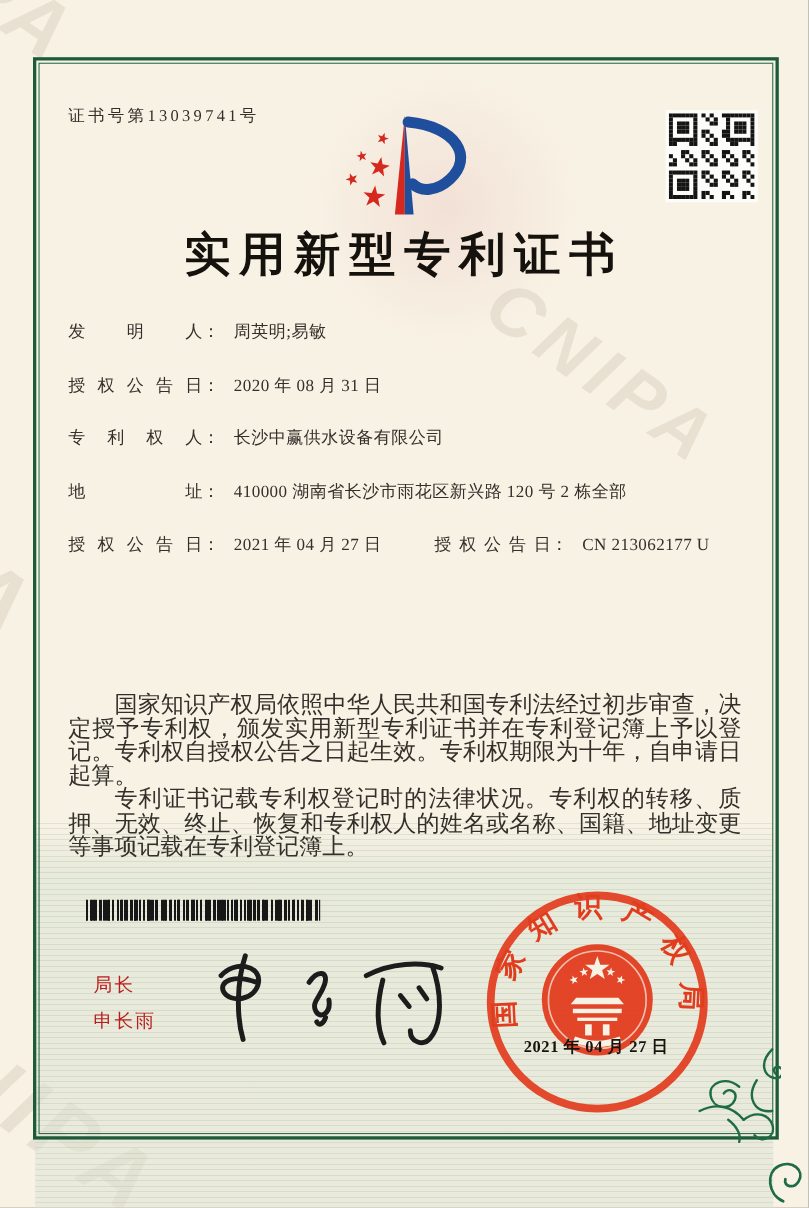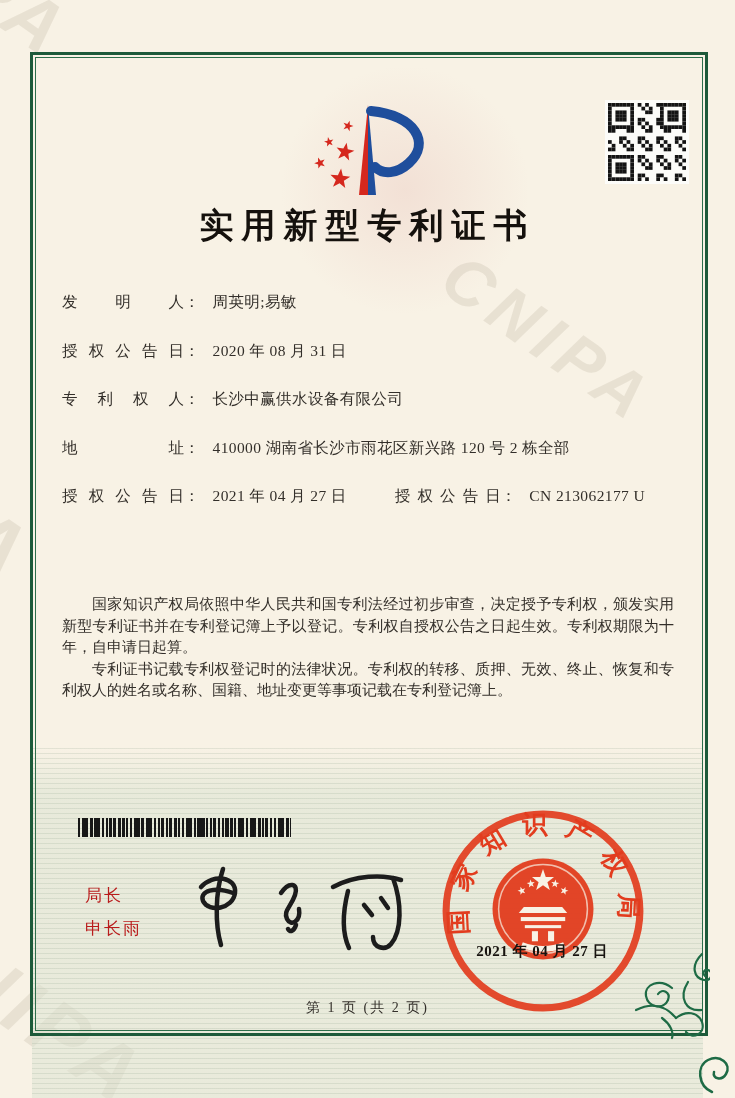--- a/index.html
+++ b/index.html
@@ -16,28 +16,28 @@
   .wm4{left:-120px;top:960px;font-size:80px;}
   .band{position:absolute;left:32px;right:32px;top:748px;height:350px;
         background:
           repeating-linear-gradient(180deg,rgba(140,162,140,.20) 0 1px,rgba(0,0,0,0) 1px 5px),
           linear-gradient(180deg,rgba(221,228,211,0),rgba(221,228,211,.6) 45px,rgba(221,228,211,.55));}
   .frame{position:absolute;left:30px;top:52px;width:672px;height:978px;
          border:3px solid #1d5a3a;}
   .frame:after{content:"";position:absolute;inset:2px;border:1px solid #2c6e4b;}
   .abs{position:absolute;}
   .certno{left:62px;top:96px;font-size:15px;letter-spacing:3px;}
-  .title{left:0;right:0;top:203px;text-align:center;font-size:34px;font-weight:bold;
+  .title{left:0;right:0;top:203px;text-align:center;font-size:42px;font-weight:bold;
          letter-spacing:8px;color:#15110d;}
   .fields{left:62px;top:291px;width:615px;font-size:15.5px;}
   .frow{margin-bottom:26.5px;line-height:22px;white-space:nowrap;}
   .flabel{display:inline-block;width:122px;text-align:justify;text-align-last:justify;}
   .flabel2{display:inline-block;width:106px;text-align:justify;text-align-last:justify;margin-left:48px;}
   .fvalue{margin-left:13px;letter-spacing:.4px;}
-  .bodytext{left:62px;top:594px;width:612px;font-size:15px;line-height:21.5px;text-align:justify;}
+  .bodytext{left:62px;top:630px;width:612px;font-size:21px;line-height:21.5px;text-align:justify;}
   .bodytext p{margin:0;text-indent:2em;}
   .barcode{left:78px;top:818px;width:213px;height:19px;
     background-image:
       repeating-linear-gradient(90deg,#171717 0 2px,rgba(0,0,0,0) 2px 4px),
       repeating-linear-gradient(90deg,#171717 0 1px,rgba(0,0,0,0) 1px 7px),
       repeating-linear-gradient(90deg,rgba(0,0,0,0) 0 5px,#171717 5px 8px,rgba(0,0,0,0) 8px 13px);}
   .officer{left:85px;top:879px;font-size:17px;line-height:33px;letter-spacing:2px;color:#b91c1c;}
   .sig{left:185px;top:853px;}
   .sealwrap{left:436px;top:806px;width:214px;height:212px;}
   .sealdate{left:462px;top:942px;width:160px;text-align:center;font-size:15px;font-weight:bold;
@@ -63,20 +63,21 @@
 <div class="page">
 
   <div class="blush"></div>
   <div class="watermark wm1">CNIPA</div>
   <div class="watermark wm2">CNIPA</div>
   <div class="watermark wm3">CNIPA</div>
   <div class="watermark wm4">CNIPA</div>
   <div class="band"></div>
   <div class="frame"></div>
 
+  <div class="abs certno">证书号第13039741号</div>
 
   <div class="abs" style="left:295px;top:103px">
     <svg width="150" height="94" viewBox="0 0 150 94">
       <g fill="#d5281e">
         <use href="#starg" transform="translate(53,23) scale(0.55) rotate(18)"></use>
         <use href="#starg" transform="translate(34,39) scale(0.5) rotate(-12)"></use>
         <use href="#starg" transform="translate(50,49) scale(0.95) rotate(10)"></use>
         <use href="#starg" transform="translate(25,60) scale(0.58) rotate(-20)"></use>
         <use href="#starg" transform="translate(45,76) scale(1.05) rotate(6)"></use>
       </g>
@@ -343,21 +344,20 @@
           <rect x="88" y="118" width="36" height="3"></rect>
           <rect x="95" y="124" width="6" height="10"></rect>
           <rect x="111" y="124" width="6" height="10"></rect>
           <path d="M84,140 C98,146 114,146 128,140 L126,135 C113,140 99,140 86,135 Z"></path>
         </g>
       </g>
     </svg>
   </div>
   <div class="abs sealdate">2021 年 04 月 27 日</div>
 
-  <div class="abs pagenum">第 1 页 (共 2 页)</div>
 
   <div class="abs flourish">
     <svg width="78" height="92" viewBox="0 0 78 92" fill="none" stroke="#1e6b45" stroke-width="2.2" stroke-linecap="round">
       <path d="M70,6 C58,18 62,30 72,32 C80,33 82,24 76,22 C72,21 70,25 73,28"></path>
       <path d="M40,40 C28,30 12,36 14,48 C16,60 32,62 36,52 C39,44 30,40 26,46"></path>
       <path d="M56,34 C46,50 54,64 70,62"></path>
       <path d="M4,62 C20,54 34,58 44,70"></path>
       <path d="M44,70 C54,62 66,64 70,74 C74,86 60,92 54,84"></path>
       <path d="M30,70 C38,76 42,84 40,90"></path>
     </svg>

